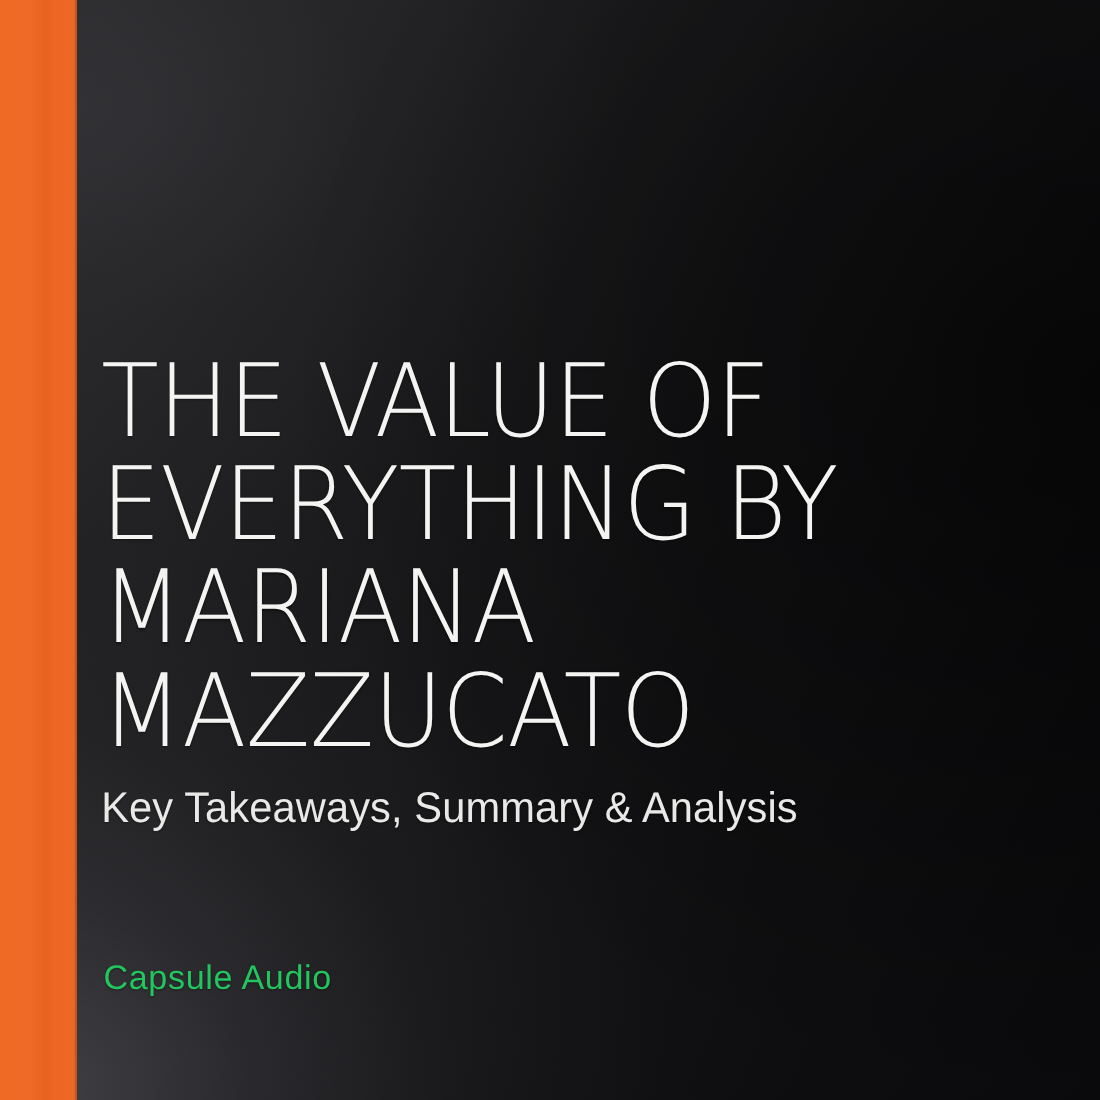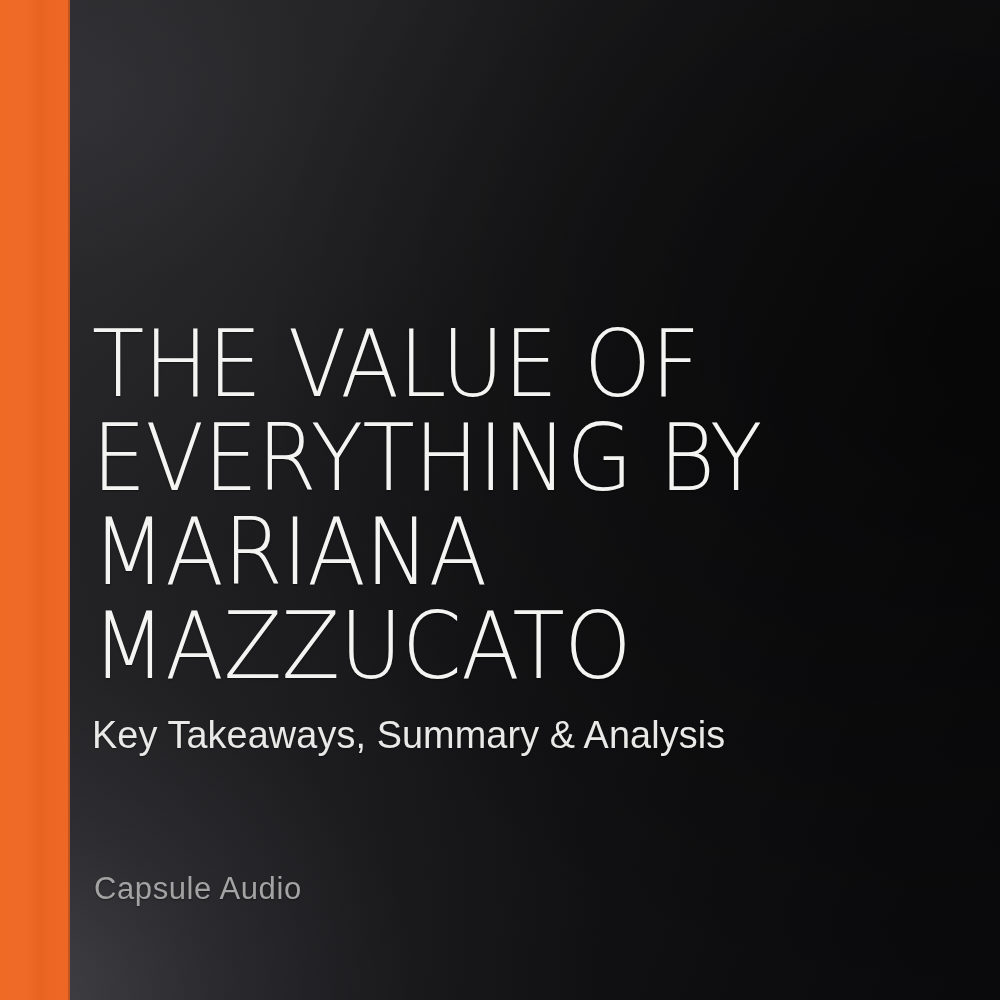--- a/index.html
+++ b/index.html
@@ -119,21 +119,21 @@
     font-family: "Liberation Sans", sans-serif;
     transform: scaleX(0.97);
     transform-origin: left top;
     text-shadow: 0 1px 2px rgba(0,0,0,0.4);
   }
 
   .publisher {
     position: absolute;
     top: 870px;
     left: 2px;
-    color: #a3a3a3;
+    color: #22c55e;
     font-size: 31px;
     line-height: 38px;
     font-weight: 400;
     letter-spacing: 0.6px;
     font-family: "Liberation Sans", sans-serif;
     text-shadow: 0 1px 2px rgba(0,0,0,0.4);
     text-align: right;
   }
 </style>
 </head>

